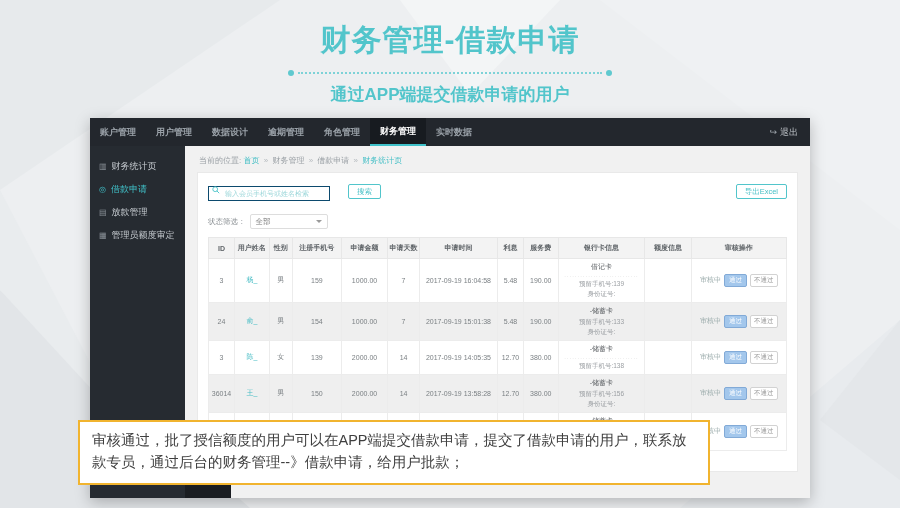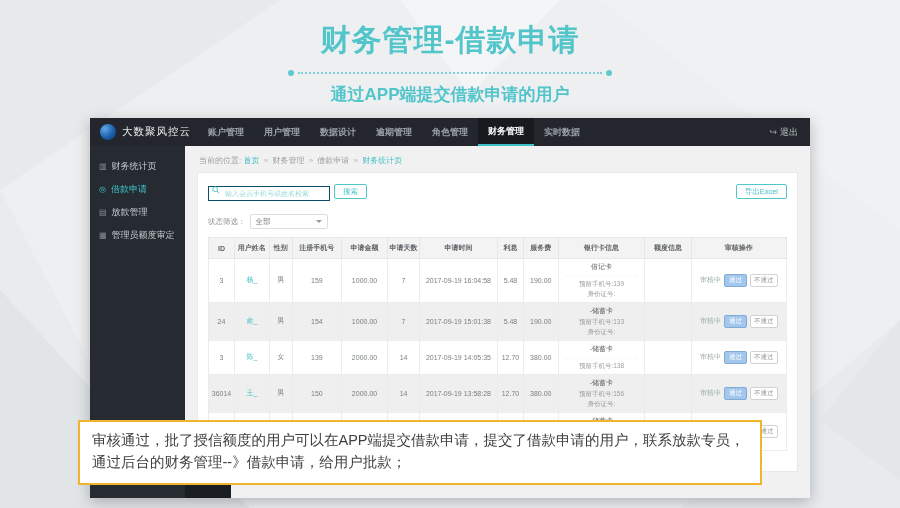--- a/index.html
+++ b/index.html
@@ -43,21 +43,21 @@
   .crumbs .sep { margin:0 2px; color:#b6bbbf; }
   .crumbs .lnk { color:#45bfc6; }
 
   .panel { background:#fff; margin:0 12px; border:1px solid #e9e9e9; padding:9px 10px; height:300px; overflow:hidden; }
   .searchrow { display:flex; align-items:center; }
   .searchbox { position:relative; }
   .searchbox svg { position:absolute; left:4px; top:3.5px; }
   .searchbox input { width:122px; height:15px; border:1px solid #0c4a6e; border-radius:0; padding:0 4px 0 16px;
                      font-size:7px; color:#666; outline:none; font-family:"Liberation Sans",sans-serif; }
   .searchbox input::placeholder { color:#9fd8db; }
-  .btn-teal { margin-left:4px; height:15px; background:#fff; border:1px solid #52c5cb; border-radius:2px;
+  .btn-teal { margin-left:18px; height:15px; background:#fff; border:1px solid #52c5cb; border-radius:2px;
               color:#45bfc6; font-size:7.5px; padding:0 8px; cursor:pointer; font-family:"Liberation Sans",sans-serif; }
   .btn-export { margin-left:auto; }
 
   .filterrow { margin:13px 0 8px; display:flex; align-items:center; font-size:7.5px; color:#8a8f93; }
   .select { border:1px solid #ddd; border-radius:2px; background:#fff; padding:1.5px 5px; margin-left:4px;
             display:flex; align-items:center; color:#777; cursor:pointer;gap:40px; }
   .caret { width:0; height:0; border-left:3px solid transparent; border-right:3px solid transparent;
            border-top:3.5px solid #9a9a9a; margin-left:5px; }
 
   table { width:100%; border-collapse:collapse; table-layout:fixed; }
@@ -72,21 +72,21 @@
   .op .st { color:#9aa; margin-right:3px; }
   .bpass { background:#a3c7ec; border:1px solid #82aad7; color:#fff; font-size:6.5px; border-radius:2px;
            padding:1px 4px; cursor:pointer; font-family:"Liberation Sans",sans-serif; }
   .brej { background:#fff; border:1px solid #d2d2d2; color:#9a9a9a; font-size:6.5px; border-radius:2px;
           padding:1px 3px; margin-left:3px; cursor:pointer; font-family:"Liberation Sans",sans-serif; }
 
   .darkblock { position:absolute; left:0; bottom:0; width:46px; height:25px; background:#1a1d21; }
   .partial-id { position:absolute; left:360px; top:330px; width:110px; text-align:center; font-size:6.5px; color:#9a9ea2; }
 
   
-  .callout { position:absolute; left:78px; top:420px; width:684px; background:#fff; border:2px solid #f1b42f;
+  .callout { position:absolute; left:78px; top:420px; width:632px; background:#fff; border:2px solid #f1b42f;
              padding:7px 12px 9px; font-size:14.5px; color:#3f3f3f; line-height:1.55; z-index:5; }
 
   
   .c-id{width:4.5%}.c-name{width:6%}.c-sex{width:4%}.c-phone{width:8.5%}.c-amt{width:8%}.c-days{width:5.5%}
   .c-time{width:13.5%}.c-int{width:4.5%}.c-fee{width:6%}.c-bank{width:15%}.c-extra{width:8%}.c-op{width:16.5%}
 </style>
 </head>
 <body>
 
 <svg class="bg-tex" width="900" height="508">
@@ -105,24 +105,20 @@
   <div class="divider">
     <span class="dot"></span>
     <span class="dash"></span>
     <span class="dot"></span>
   </div>
   <div class="subtitle">通过APP端提交借款申请的用户</div>
 
   <div class="shot">
 
     <div class="topnav">
-      <div class="logo">
-        <span class="logo-icon"></span>
-        <span class="logo-text">大数聚风控云</span>
-      </div>
       <div class="navitems">
         <div class="navitem">账户管理</div>
         <div class="navitem">用户管理</div>
         <div class="navitem">数据设计</div>
         <div class="navitem">逾期管理</div>
         <div class="navitem">角色管理</div>
         <div class="navitem active">财务管理</div>
         <div class="navitem">实时数据</div>
       </div>
       <div class="logout">

